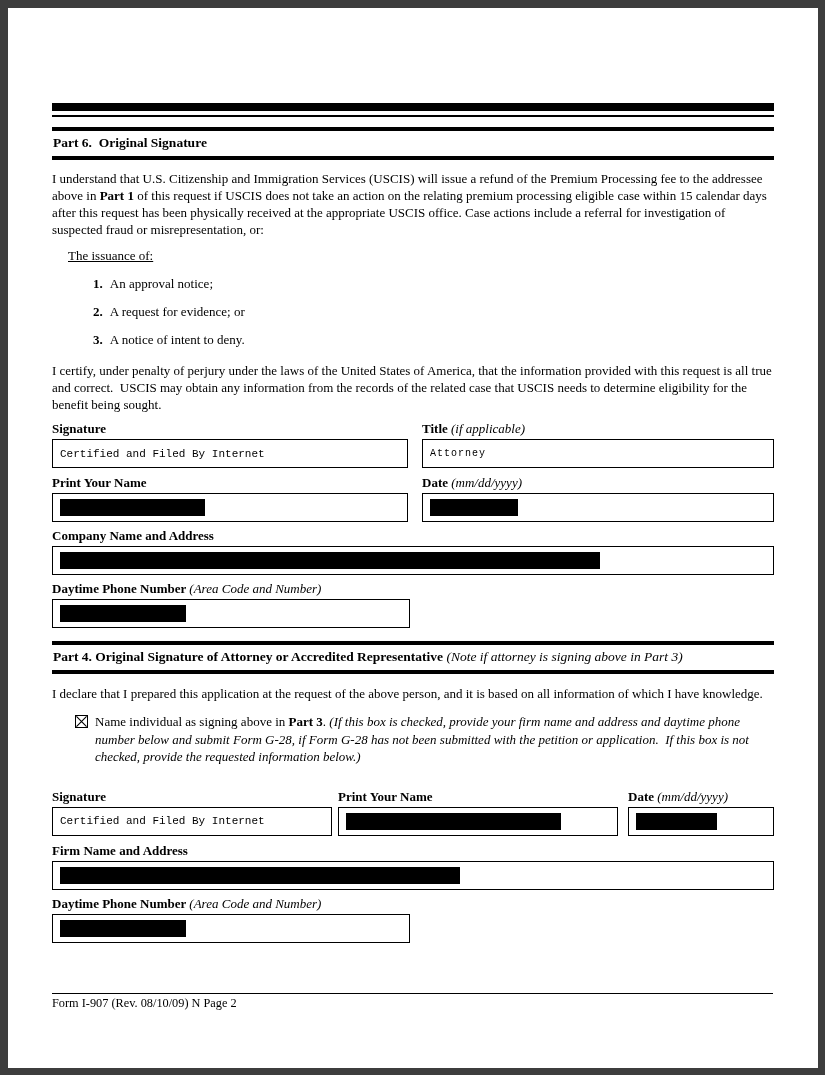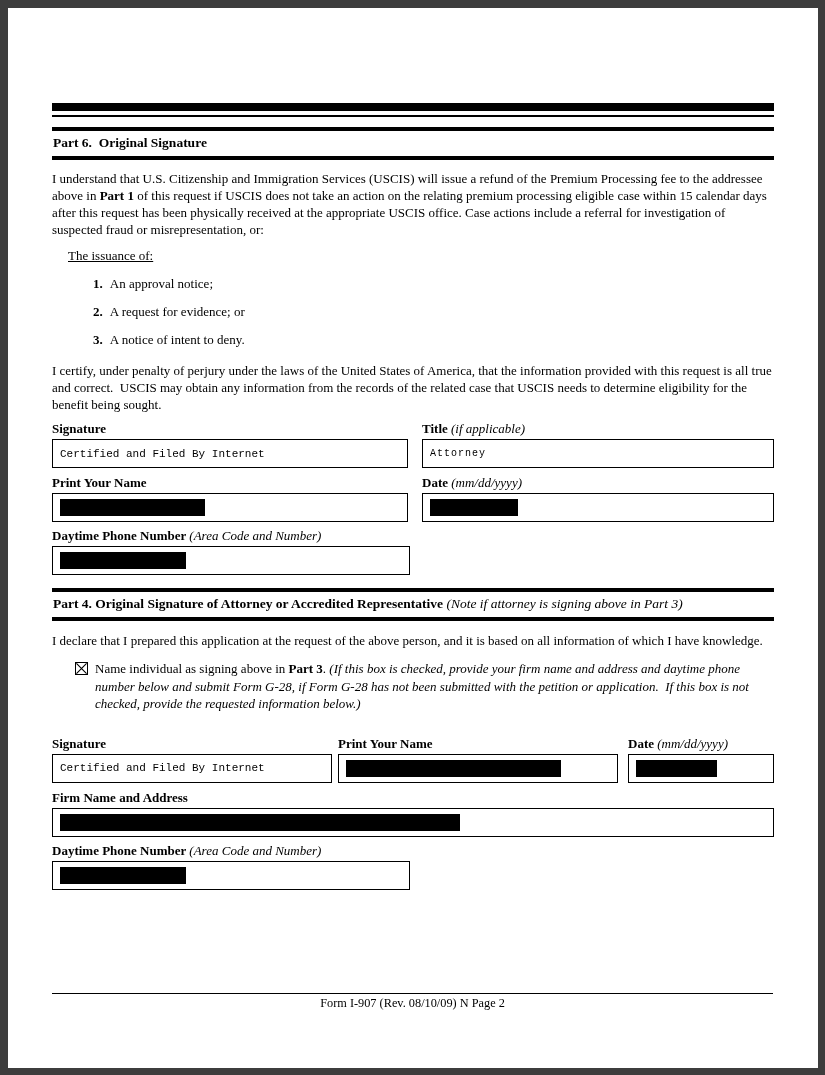--- a/index.html
+++ b/index.html
@@ -59,21 +59,21 @@
   .cb {
     width:13px; height:13px; border:1.4px solid #000; flex:none;
     margin-top:2px; position:relative; background:#fff;
   }
   .cb svg { position:absolute; left:0; top:0; width:100%; height:100%; }
   .cb-text { margin-left:7px; font-size:13px; line-height:17.5px; width:667px; white-space:pre-wrap; }
 
   .footer {
     position:absolute; left:44px; right:45px; bottom:57px;
     border-top:1.5px solid #000; padding-top:2px;
-    text-align:center; font-size:12.3px; line-height:15px;
+    text-align:left; font-size:12.3px; line-height:15px;
   }
 </style>
 </head>
 <body>
 
 <div class="canvas">
   <div class="page">
 
     <div class="bar-thick"></div>
     <div class="bar-thin"></div>
@@ -121,20 +121,26 @@
         </div>
       </div>
       <div class="c2">
         <div class="field-label"><span>Date </span><i>(mm/dd/yyyy)</i></div>
         <div class="input-box">
           <div class="redact" style="width:88px"></div>
         </div>
       </div>
     </div>
 
+    <div class="gap7">
+      <div class="field-label">Company Name and Address</div>
+      <div class="input-box">
+        <div class="redact" style="width:540px"></div>
+      </div>
+    </div>
 
     <div class="gap7" style="width:358px">
       <div class="field-label"><span>Daytime Phone Number </span><i>(Area Code and Number)</i></div>
       <div class="input-box">
         <div class="redact" style="width:126px"></div>
       </div>
     </div>
 
     <div class="part-header" style="margin-top:13px">
       <span class="ph-text">Part 4. Original Signature of Attorney or Accredited Representative </span><i>(Note if attorney is signing above in Part 3)</i>

